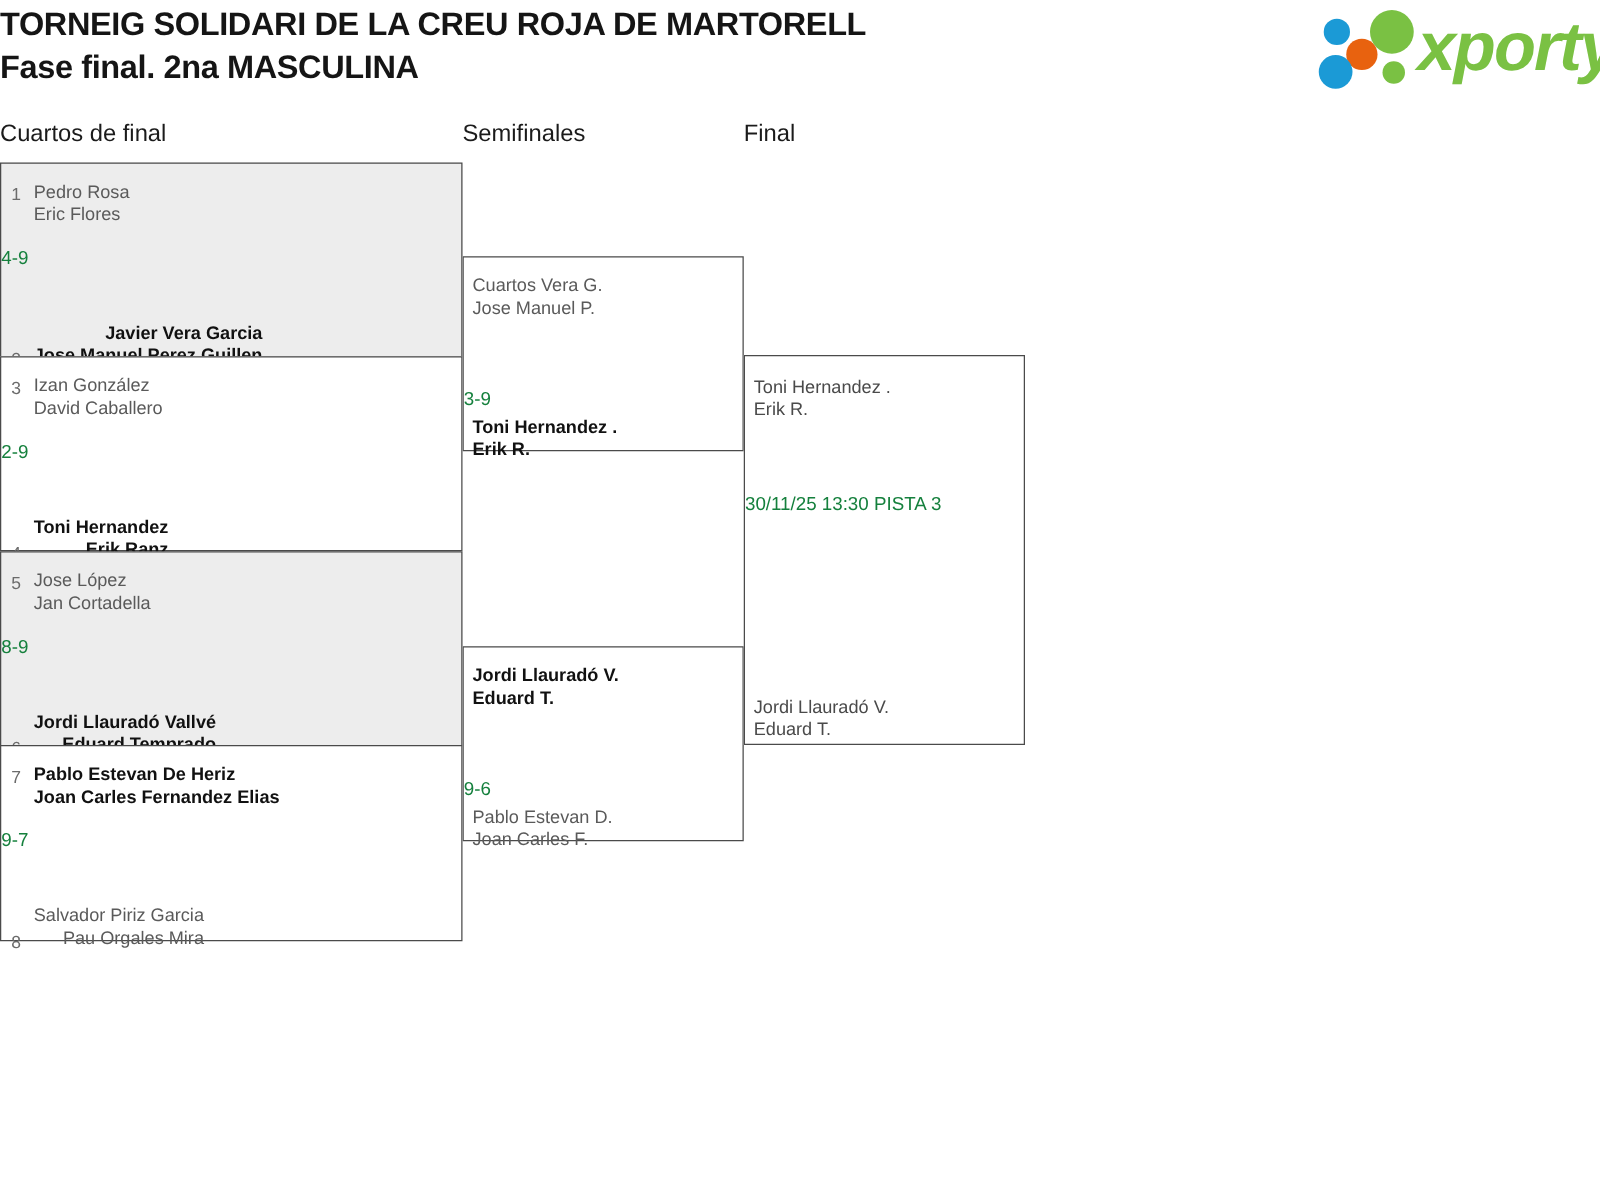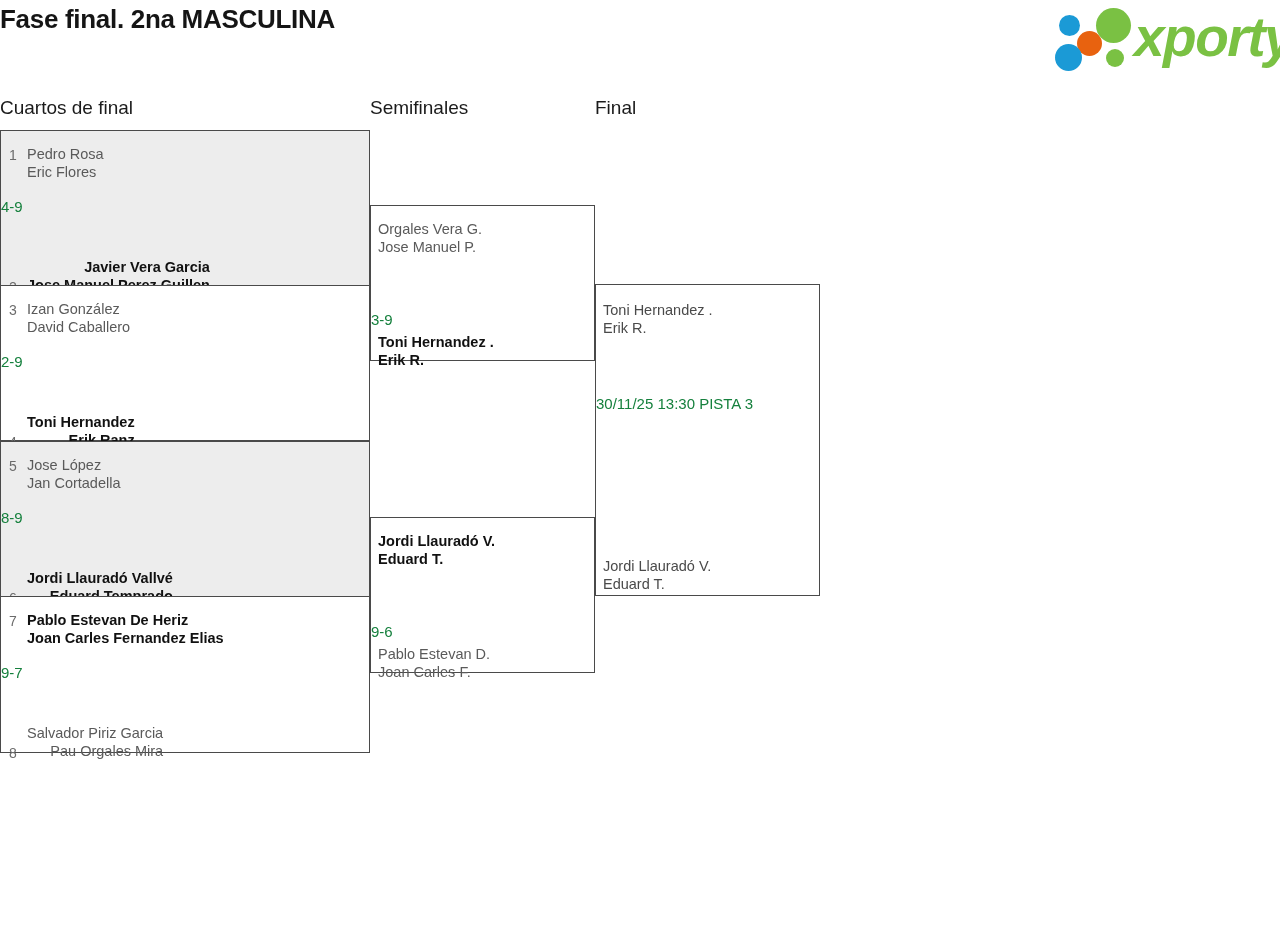--- a/index.html
+++ b/index.html
@@ -160,20 +160,21 @@
   }
   .qf .score  { left: 0px;   width: 370px; top: 67px; }
   .sf .score  { left: 0px;   width: 225px; top: 105px; }
   .fin .score { left: 0px;   width: 225px; top: 110px; font-size: 15px; }
 </style>
 </head>
 <body>
 
 <div id="header">
   <div id="title-block">
+    <div class="title-line1">TORNEIG SOLIDARI DE LA CREU ROJA DE MARTORELL</div>
     <div class="title-line2">Fase final. 2na MASCULINA</div>
   </div>
 
   <div id="logo">
     <span class="dot dot-blue-tl"></span>
     <span class="dot dot-orange"></span>
     <span class="dot dot-blue-bl"></span>
     <span class="dot dot-green-lg"></span>
     <span class="dot dot-green-sm"></span>
     <span class="logo-word">xporty</span>
@@ -237,21 +238,21 @@
     </div>
     <div class="score">9-7</div>
     <div class="team team-bot loser">
       <span class="ln">Salvador Piriz Garcia</span>
       <span class="ln">Pau Orgales Mira</span>
     </div>
   </div>
 
   <div class="match sf plain" id="s1">
     <div class="team team-top loser">
-      <span class="ln">Orgales Vera G.</span>
+      <span class="ln">Cuartos Vera G.</span>
       <span class="ln">Jose Manuel P.</span>
     </div>
     <div class="score">3-9</div>
     <div class="team team-bot winner">
       <span class="ln">Toni Hernandez .</span>
       <span class="ln">Erik R.</span>
     </div>
   </div>
 
   <div class="match sf plain" id="s2">

